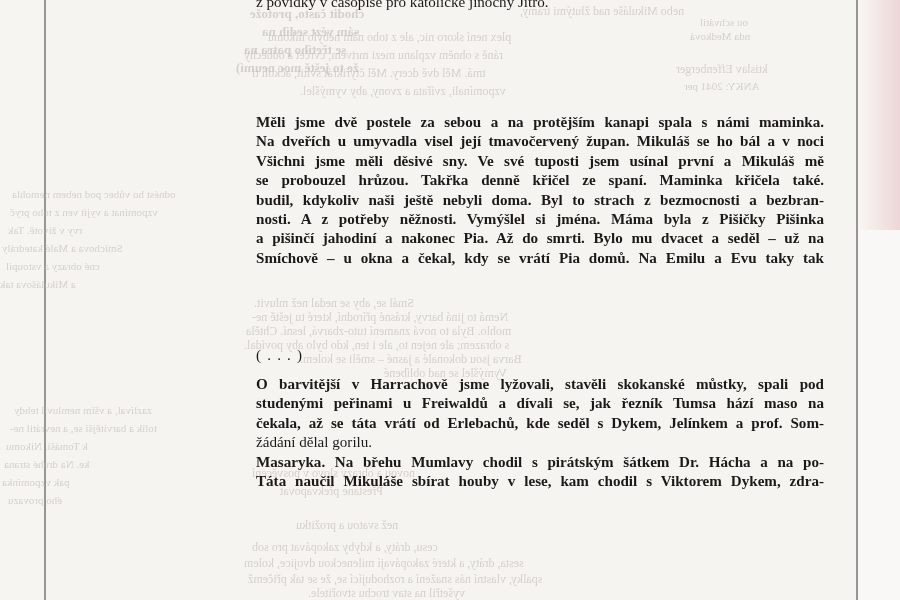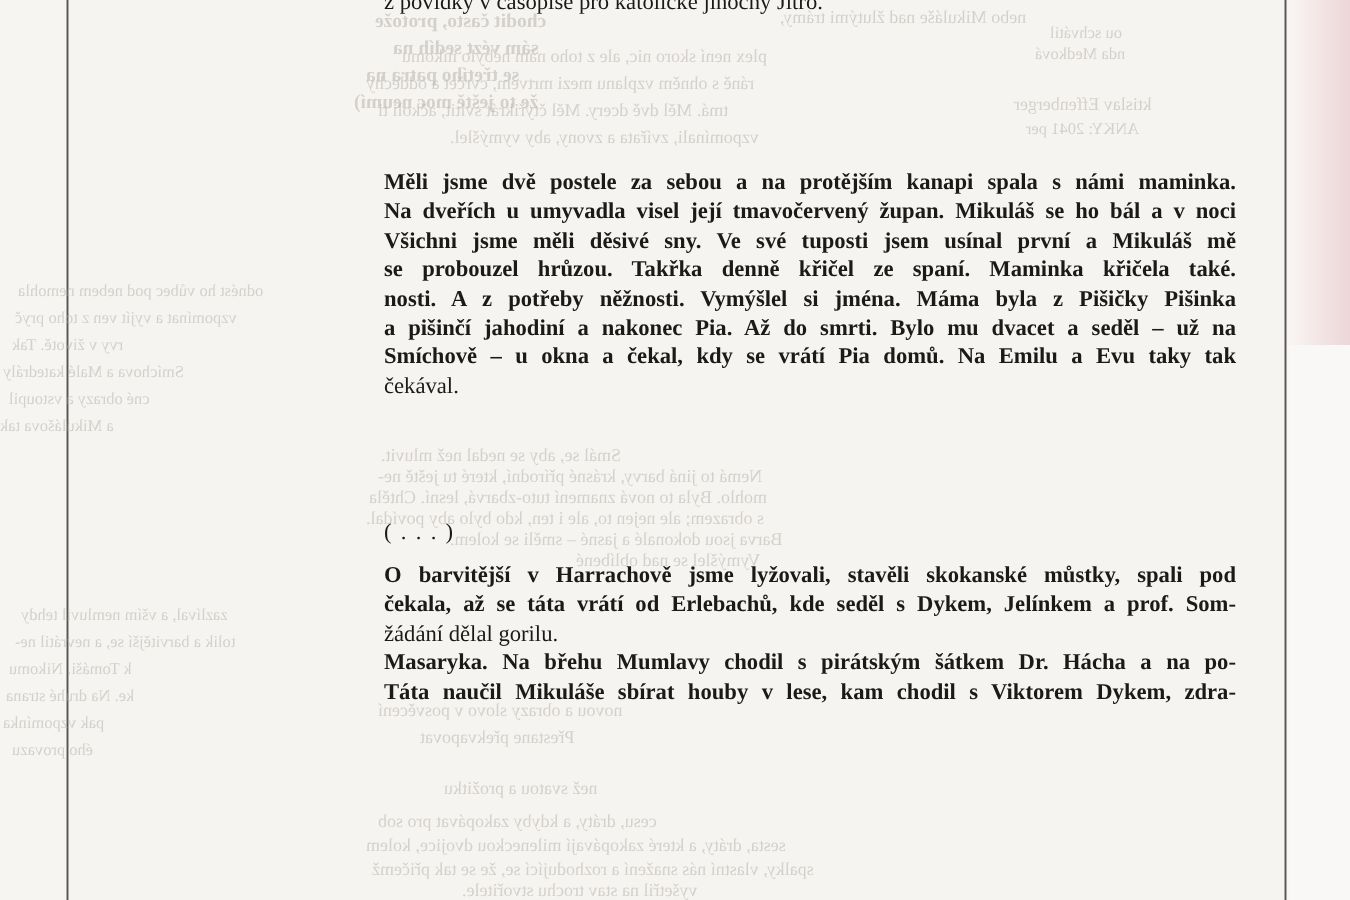--- a/index.html
+++ b/index.html
@@ -175,32 +175,33 @@
 
     <div class="para-top">
       <span class="line">z povídky v časopise pro katolické jinochy Jitro.</span>
     </div>
 
     <div class="para-main">
       <span class="line j">Měli jsme dvě postele za sebou a na protějším kanapi spala s námi maminka.</span>
       <span class="line j">Na dveřích u umyvadla visel její tmavočervený župan. Mikuláš se ho bál a v noci</span>
       <span class="line j">Všichni jsme měli děsivé sny. Ve své tuposti jsem usínal první a Mikuláš mě</span>
       <span class="line j">se probouzel hrůzou. Takřka denně křičel ze spaní. Maminka křičela také.</span>
+      <span class="line j">budil, kdykoliv naši ještě nebyli doma. Byl to strach z bezmocnosti a bezbran-</span>
       <span class="line j">nosti. A z potřeby něžnosti. Vymýšlel si jména. Máma byla z Pišičky Pišinka</span>
       <span class="line j">a pišinčí jahodiní a nakonec Pia. Až do smrti. Bylo mu dvacet a seděl – už na</span>
       <span class="line j">Smíchově – u okna a čekal, kdy se vrátí Pia domů. Na Emilu a Evu taky tak</span>
-      <span class="line">čekával.</span>
     </div>
 
     <div class="ellipsis-break">
       <span class="line">( . . . )</span>
     </div>
 
     <div class="para-last">
       <span class="line j">O barvitější v Harrachově jsme lyžovali, stavěli skokanské můstky, spali pod</span>
+      <span class="line j">studenými peřinami u Freiwaldů a dívali se, jak řezník Tumsa hází maso na</span>
       <span class="line j">čekala, až se táta vrátí od Erlebachů, kde seděl s Dykem, Jelínkem a prof. Som-</span>
       <span class="line">žádání dělal gorilu.</span>
       <span class="line j">Masaryka. Na břehu Mumlavy chodil s pirátským šátkem Dr. Hácha a na po-</span>
       <span class="line j">Táta naučil Mikuláše sbírat houby v lese, kam chodil s Viktorem Dykem, zdra-</span>
     </div>
 
   </div>
 </div>
 
 </body></html>

